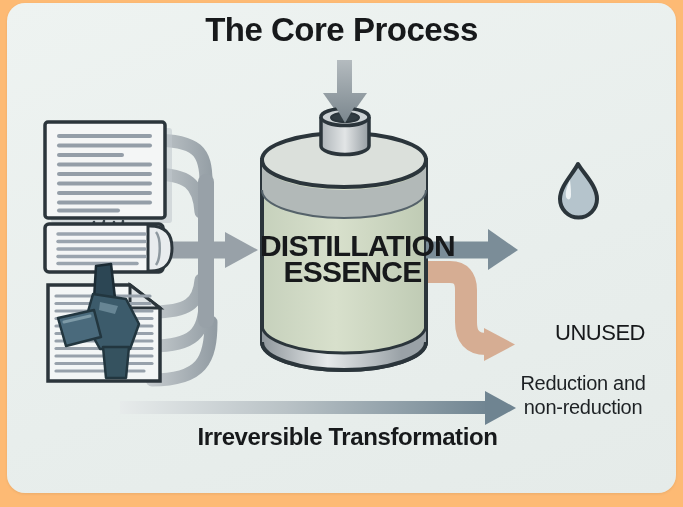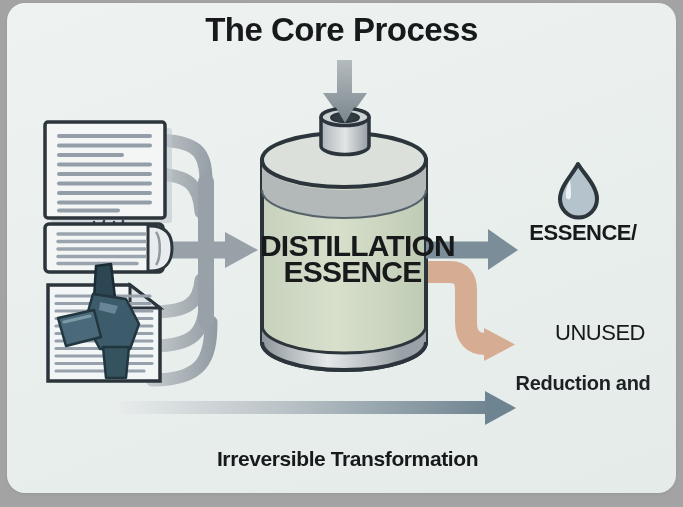--- a/index.html
+++ b/index.html
@@ -1,33 +1,33 @@
 <!DOCTYPE html>
 <html><head>
 <meta charset="utf-8">
 <style>
   html,body{margin:0;padding:0;background:#ffffff;}
   .stage{position:relative;width:683px;height:507px;overflow:hidden;
-         font-family:"Liberation Sans",sans-serif;background:#a3a3a3;}
+         font-family:"Liberation Sans",sans-serif;background:#fdba74;}
   .card{position:absolute;left:7px;top:3px;right:7px;bottom:14px;border-radius:18px;
         background:linear-gradient(160deg,#eef3f1 0%,#e8eeec 60%,#e5ebe9 100%);
         box-shadow:0 1px 3px rgba(0,0,0,.08);}
   svg.layer{position:absolute;left:0;top:0;width:683px;height:507px;}
-  .txt{position:absolute;color:#17191b;text-align:center;font-weight:bold;}
+  .txt{position:absolute;color:#17191b;text-align:center;}
   .title{left:0;right:0;top:11px;font-size:33px;font-weight:bold;letter-spacing:-.5px;}
   .vessel-label{left:260px;top:233px;width:185px;font-size:30px;font-weight:bold;
                 line-height:26px;letter-spacing:-.8px;}
   .essence-label{left:498px;top:219px;width:170px;font-size:22px;font-weight:bold;
                  line-height:27px;letter-spacing:-.5px;}
   .unused-label{left:515px;top:319px;width:170px;font-size:22px;font-weight:normal;
                 line-height:27px;letter-spacing:-.5px;}
   .unused-note{left:492px;top:371px;width:182px;font-size:20px;line-height:24px;
                letter-spacing:-.3px;color:#1d2124;}
-  .irr-label{left:145px;top:423px;width:405px;font-size:21px;font-weight:bold;
-             letter-spacing:-.4px;margin-top:24px;}
+  .irr-label{left:145px;top:423px;width:405px;font-size:24px;font-weight:bold;
+             letter-spacing:-.4px;}
   .line{display:block;}
 </style>
 </head>
 <body>
 
 <div class="stage">
   <div class="card"></div>
 
   <svg class="layer" viewBox="0 0 683 507">
     <defs>
@@ -175,25 +175,25 @@
   </svg>
 
   <div class="txt title">The Core Process</div>
 
   <div class="txt vessel-label">
     <span class="line">DISTILLATION</span>
     <span class="line">ESSENCE</span>
   </div>
 
   <div class="txt essence-label">
-    <span class="line">ESSENCE/</span>
   </div>
 
   <div class="txt unused-label">
     <span class="line">UNUSED</span>
   </div>
 
   <div class="txt unused-note">
     <span class="line">Reduction and</span>
+    <span class="line">non-reduction</span>
   </div>
 
   <div class="txt irr-label">Irreversible Transformation</div>
 </div>
 
 </body></html>

